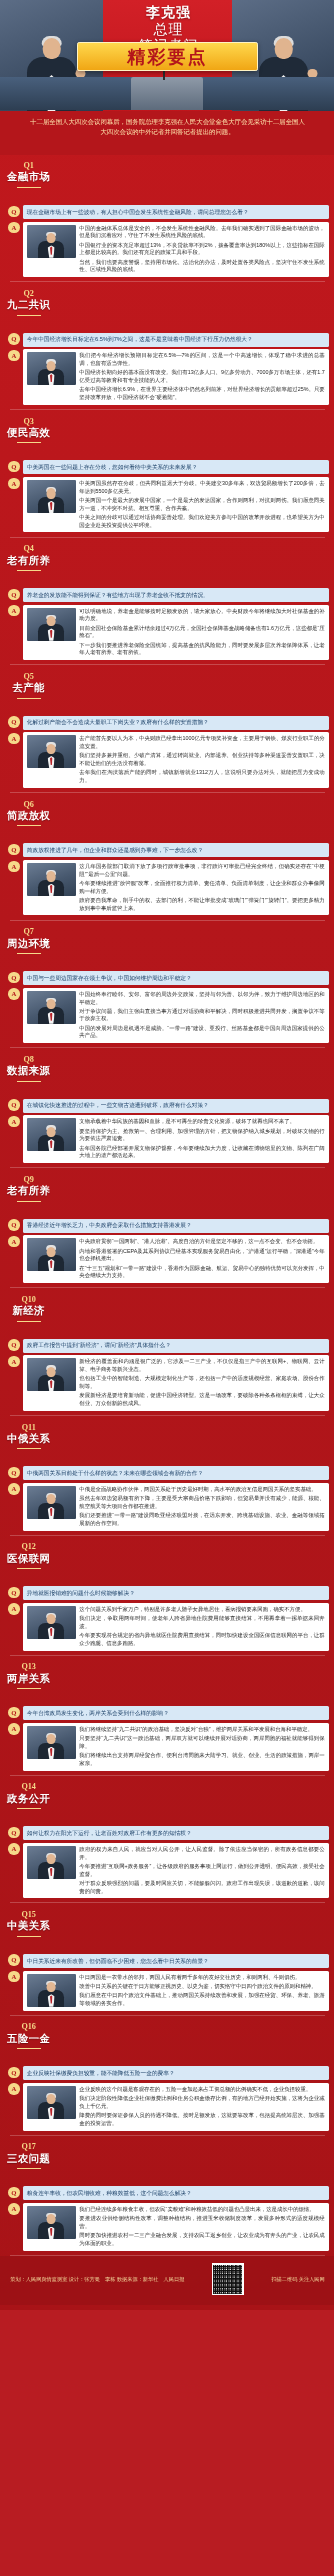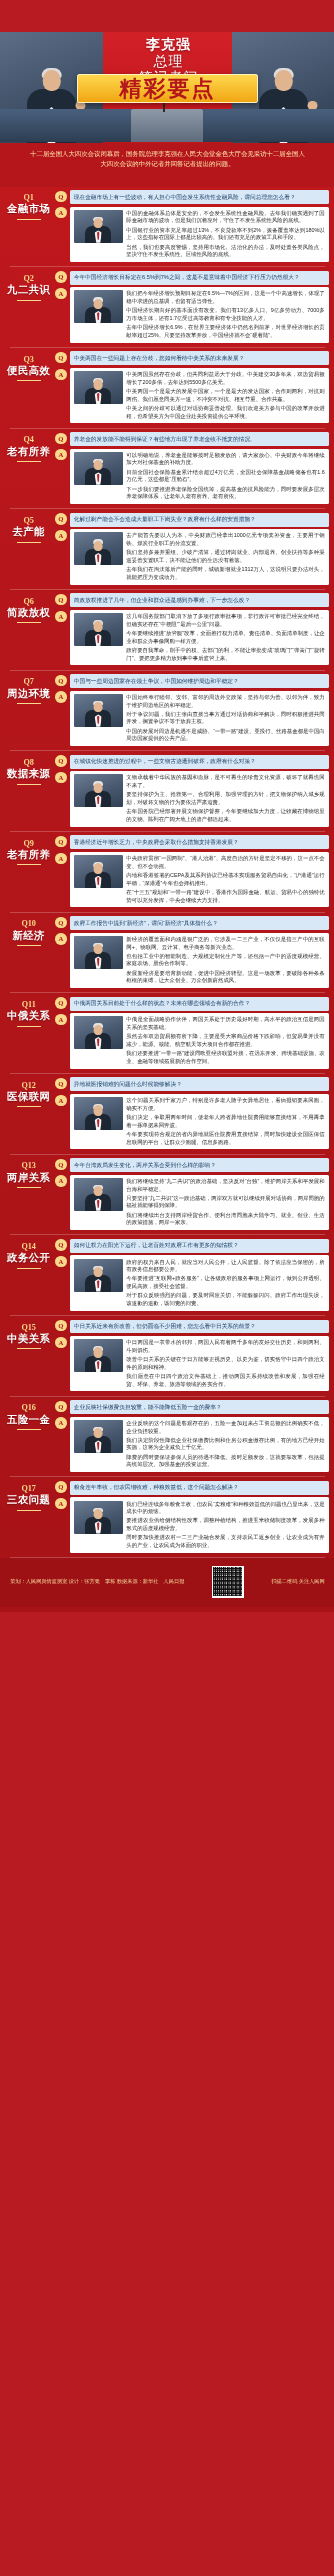--- a/index.html
+++ b/index.html
@@ -6,21 +6,20 @@
   html, body {
     width: 335px;
     background: #b81c22;
     font-family: "Liberation Sans", sans-serif;
   }
   .page {
     width: 335px;
     position: relative;
     background: linear-gradient(180deg,#c2181d 0%,#b4161b 40%,#a81317 100%);
     padding-bottom: 5.2px;
-    margin-top: 32px;
   }
 
   
   .header {
     position: relative;
     width: 335px;
     height: 155px;
     background: linear-gradient(180deg,#d22027 0%,#b81117 100%);
     overflow: hidden;
   }
@@ -102,21 +101,21 @@
     top: 42px; left: 77px; width: 181px; height: 29px;
     background: linear-gradient(180deg,#ffd84d 0%,#f0a614 100%);
     border: 1px solid #fff3c4;
     border-radius: 2.1px;
     z-index: 5;
     display: flex; align-items: center; justify-content: center;
     box-shadow: 0 1.5px 4.1px rgba(0,0,0,.35);
   }
   .header-banner span {
     color: #b4161b;
-    font-size: 22px;
+    font-size: 18px;
     font-weight: bold;
     letter-spacing: 2.1px;
   }
   .rostrum {
     position: absolute;
     top: 77px; left: 131px; width: 72px; height: 33px;
     background: linear-gradient(180deg,#8f9aa8,#5d6b7c);
     border-radius: 2.1px 2.1px 0 0;
     z-index: 3;
   }
@@ -151,20 +150,21 @@
   
   .qa {
     position: relative;
     width: 335px;
     padding: 3.1px 0 1px 0;
   }
   .qa-inner {
     display: flex;
     align-items: flex-start;
     padding: 0 6.2px 0 5.2px;
+    flex-direction: column;
   }
   
   .topic {
     width: 47px;
     flex: 0 0 47px;
     padding-top: 3.1px;
     text-align: center;
   }
   .topic-q {
     color: #f6d98a;

